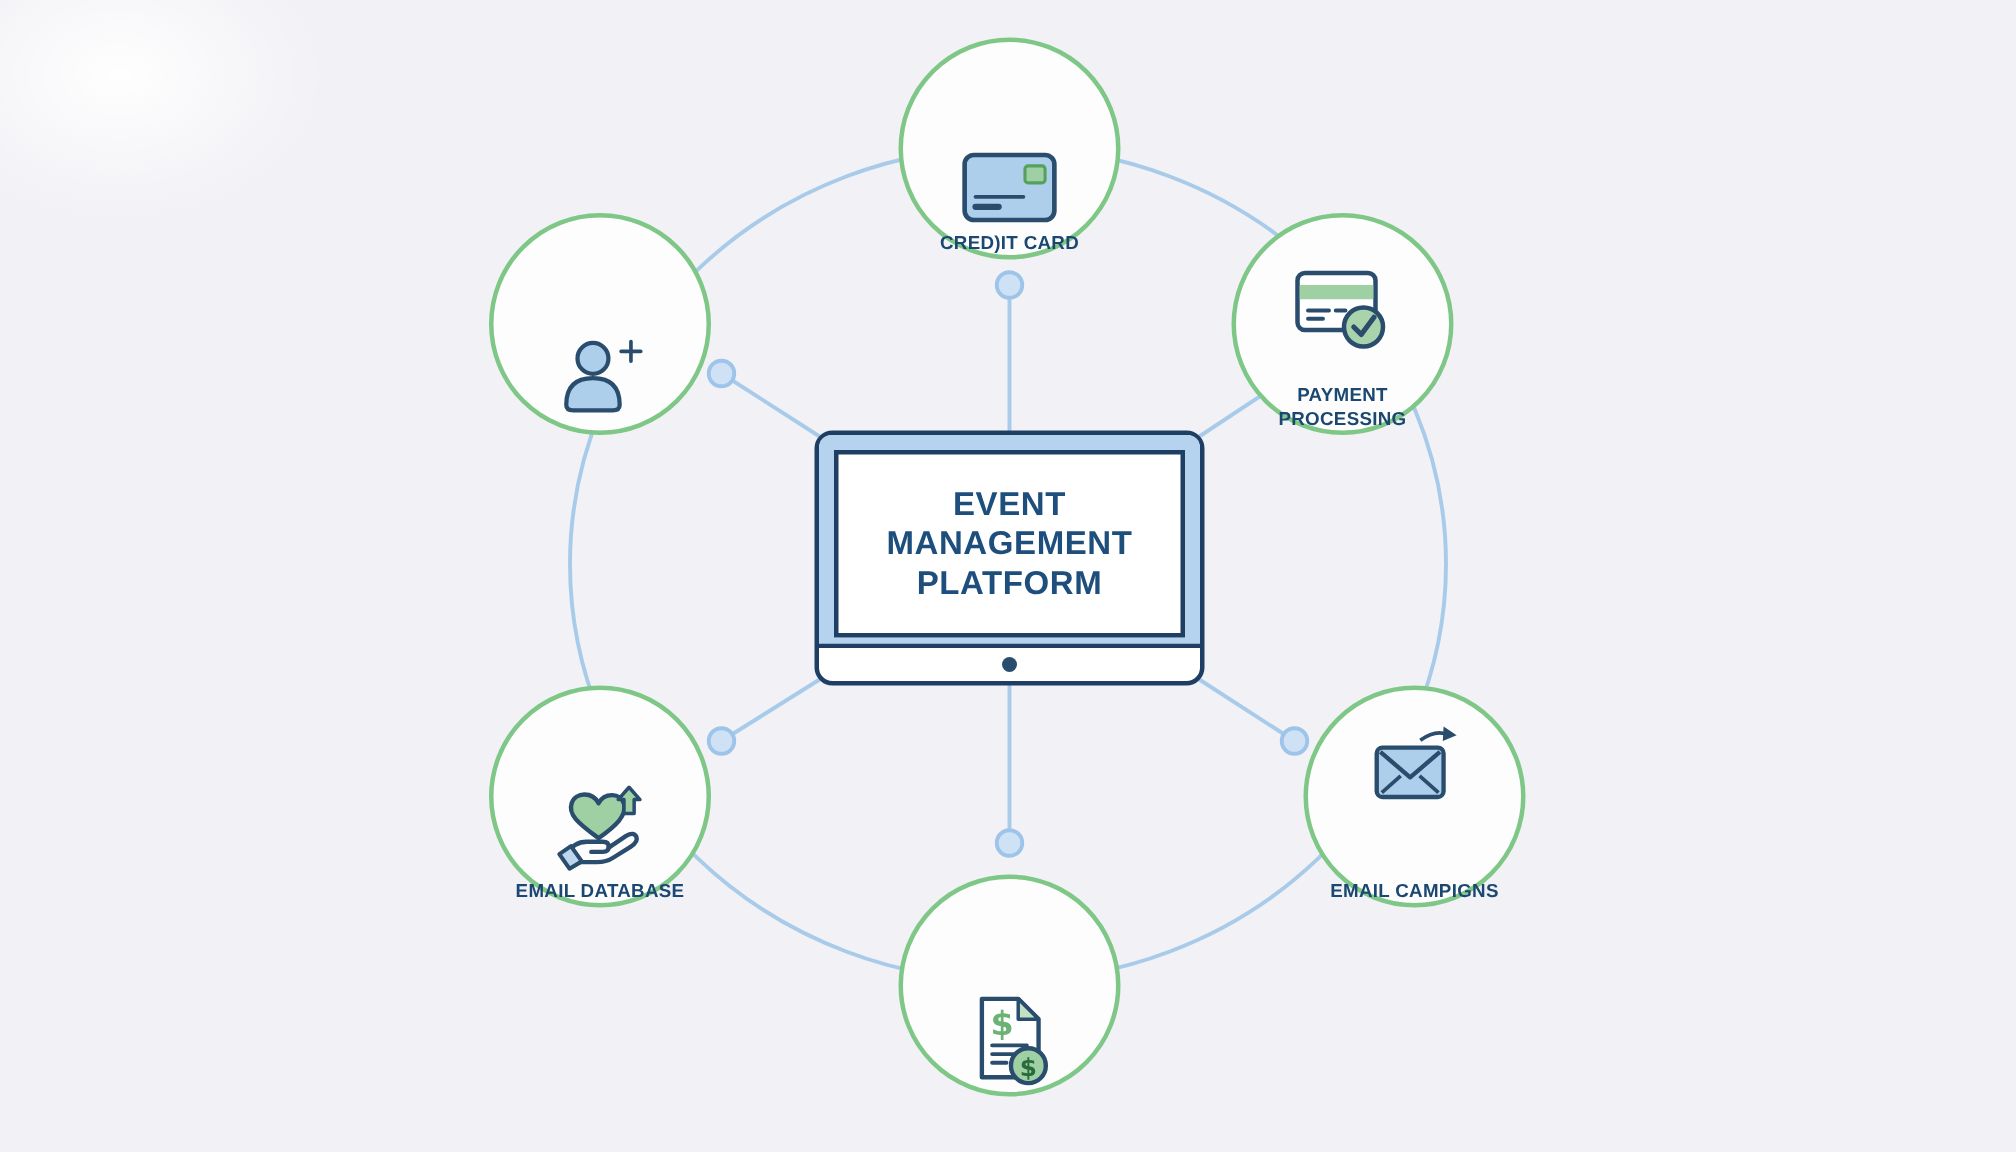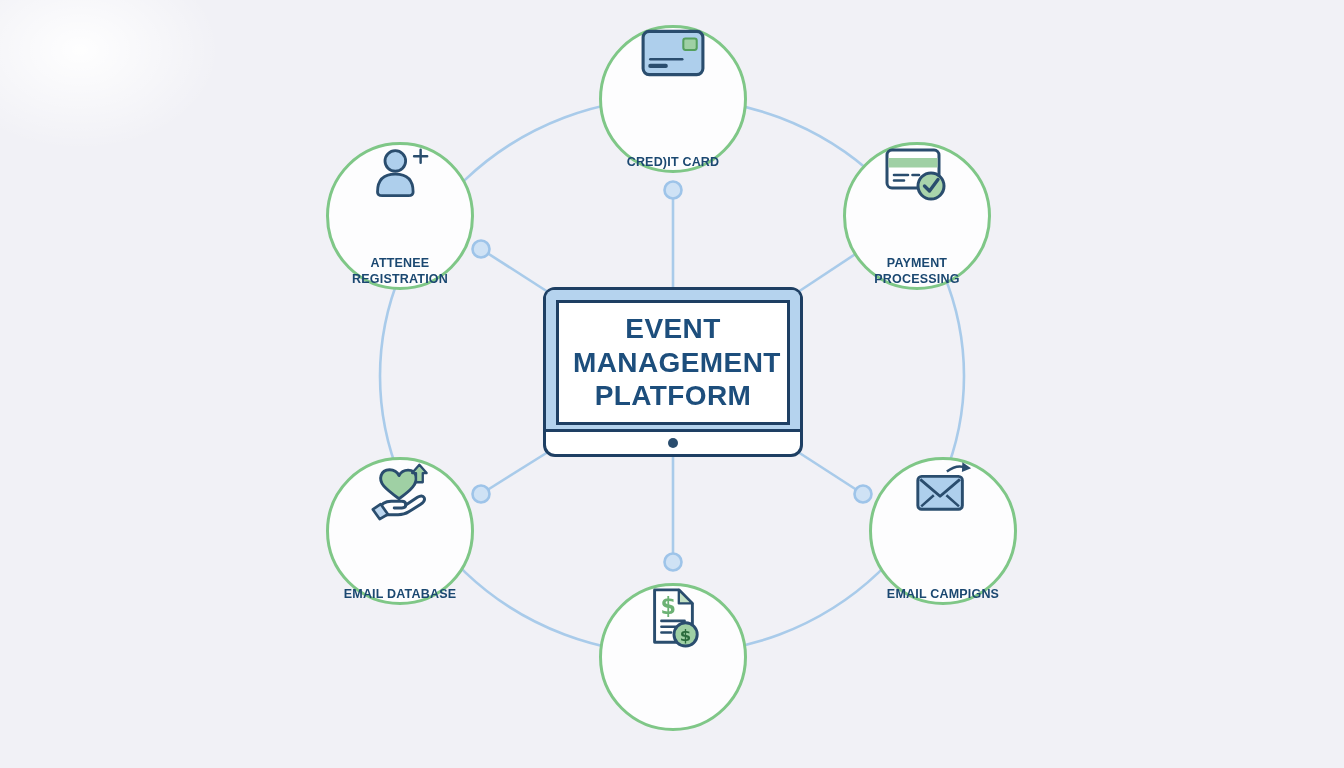--- a/index.html
+++ b/index.html
@@ -10,21 +10,21 @@
   }
   .corner-glow{
     position:absolute;left:-60px;top:-50px;width:280px;height:200px;
     background:radial-gradient(closest-side,rgba(255,255,255,.95),rgba(255,255,255,0));
     pointer-events:none;
   }
   svg.connectors{position:absolute;left:0;top:0;z-index:1;}
   .node{
     position:absolute;width:148px;height:148px;border-radius:50%;
     background:#fdfdfe;border:3px solid #7fc787;box-sizing:border-box;
-    display:flex;flex-direction:column;align-items:center;justify-content:space-between;
+    display:flex;flex-direction:column;align-items:center;justify-content:flex-end;
     z-index:2;
   }
   .node .icon{flex:0 0 auto;display:flex;align-items:center;justify-content:center;margin-bottom:4px;}
   .node .label{
     font-size:12.5px;font-weight:bold;color:#1b4871;text-align:center;
     line-height:1.3;letter-spacing:.2px;max-width:132px;
   }
   .monitor{
     position:absolute;left:543px;top:287px;width:260px;height:170px;
     border:3.5px solid #1e3f63;border-radius:12px;background:#ffffff;
@@ -34,21 +34,21 @@
     position:absolute;left:0;right:0;top:0;bottom:22px;
     background:#b5d3ee;border-bottom:3px solid #1e3f63;
     border-radius:8px 8px 0 0;
   }
   .screen{
     position:absolute;left:10px;right:10px;top:10px;bottom:4px;
     background:#ffffff;border:3px solid #1e3f63;
     display:flex;align-items:center;justify-content:center;
   }
   .screen-title{
-    font-size:28px;font-weight:bold;color:#1d4e7c;text-align:center;
+    font-size:22px;font-weight:bold;color:#1d4e7c;text-align:center;
     line-height:1.2;letter-spacing:.4px;max-width:200px;
   }
   .chin{position:absolute;left:0;right:0;bottom:0;height:22px;}
   .chin-dot{
     position:absolute;left:50%;top:50%;transform:translate(-50%,-50%);
     width:10px;height:10px;border-radius:50%;background:#2a4d6e;
   }
 </style>
 </head>
 <body>
@@ -88,24 +88,23 @@
 </div>
 
 <div class="node" style="left:326px;top:142px;">
   <span class="icon">
     <svg width="60" height="60" viewBox="0 0 64 64">
       <circle cx="27" cy="17" r="11" fill="#aecfec" stroke="#2a4d6e" stroke-width="3"></circle>
       <path d="M8 50 Q8 31 27 31 Q46 31 46 50 Q46 54 41 54 L13 54 Q8 54 8 50 Z" fill="#aecfec" stroke="#2a4d6e" stroke-width="3" stroke-linejoin="round"></path>
       <path d="M47 12 H61 M54 5 V19" stroke="#2a4d6e" stroke-width="2.6" fill="none" stroke-linecap="round"></path>
     </svg>
   </span>
-  <span class="label">ATTENEE REGISTRATION</span>
 </div>
 
-<div class="node" style="left:843px;top:142px;gap:16px;">
+<div class="node" style="left:821px;top:142px;gap:16px;">
   <span class="icon">
     <svg width="64" height="58" viewBox="0 0 64 56">
       <rect x="2" y="4" width="52" height="38" rx="5" fill="#ffffff" stroke="#2a4d6e" stroke-width="3"></rect>
       <rect x="3.5" y="12" width="49" height="9.5" fill="#9fd0a4"></rect>
       <path d="M9 29 H23 M9 34.5 H19 M27.5 29 H34" stroke="#2a4d6e" stroke-width="2.6" stroke-linecap="round"></path>
       <circle cx="46" cy="40" r="13" fill="#a9d4ab" stroke="#2a4d6e" stroke-width="3"></circle>
       <path d="M39.5 40 L44.5 45 L53 33.5" fill="none" stroke="#2a4d6e" stroke-width="3.4" stroke-linecap="round" stroke-linejoin="round"></path>
     </svg>
   </span>
   <span class="label">PAYMENT PROCESSING</span>

